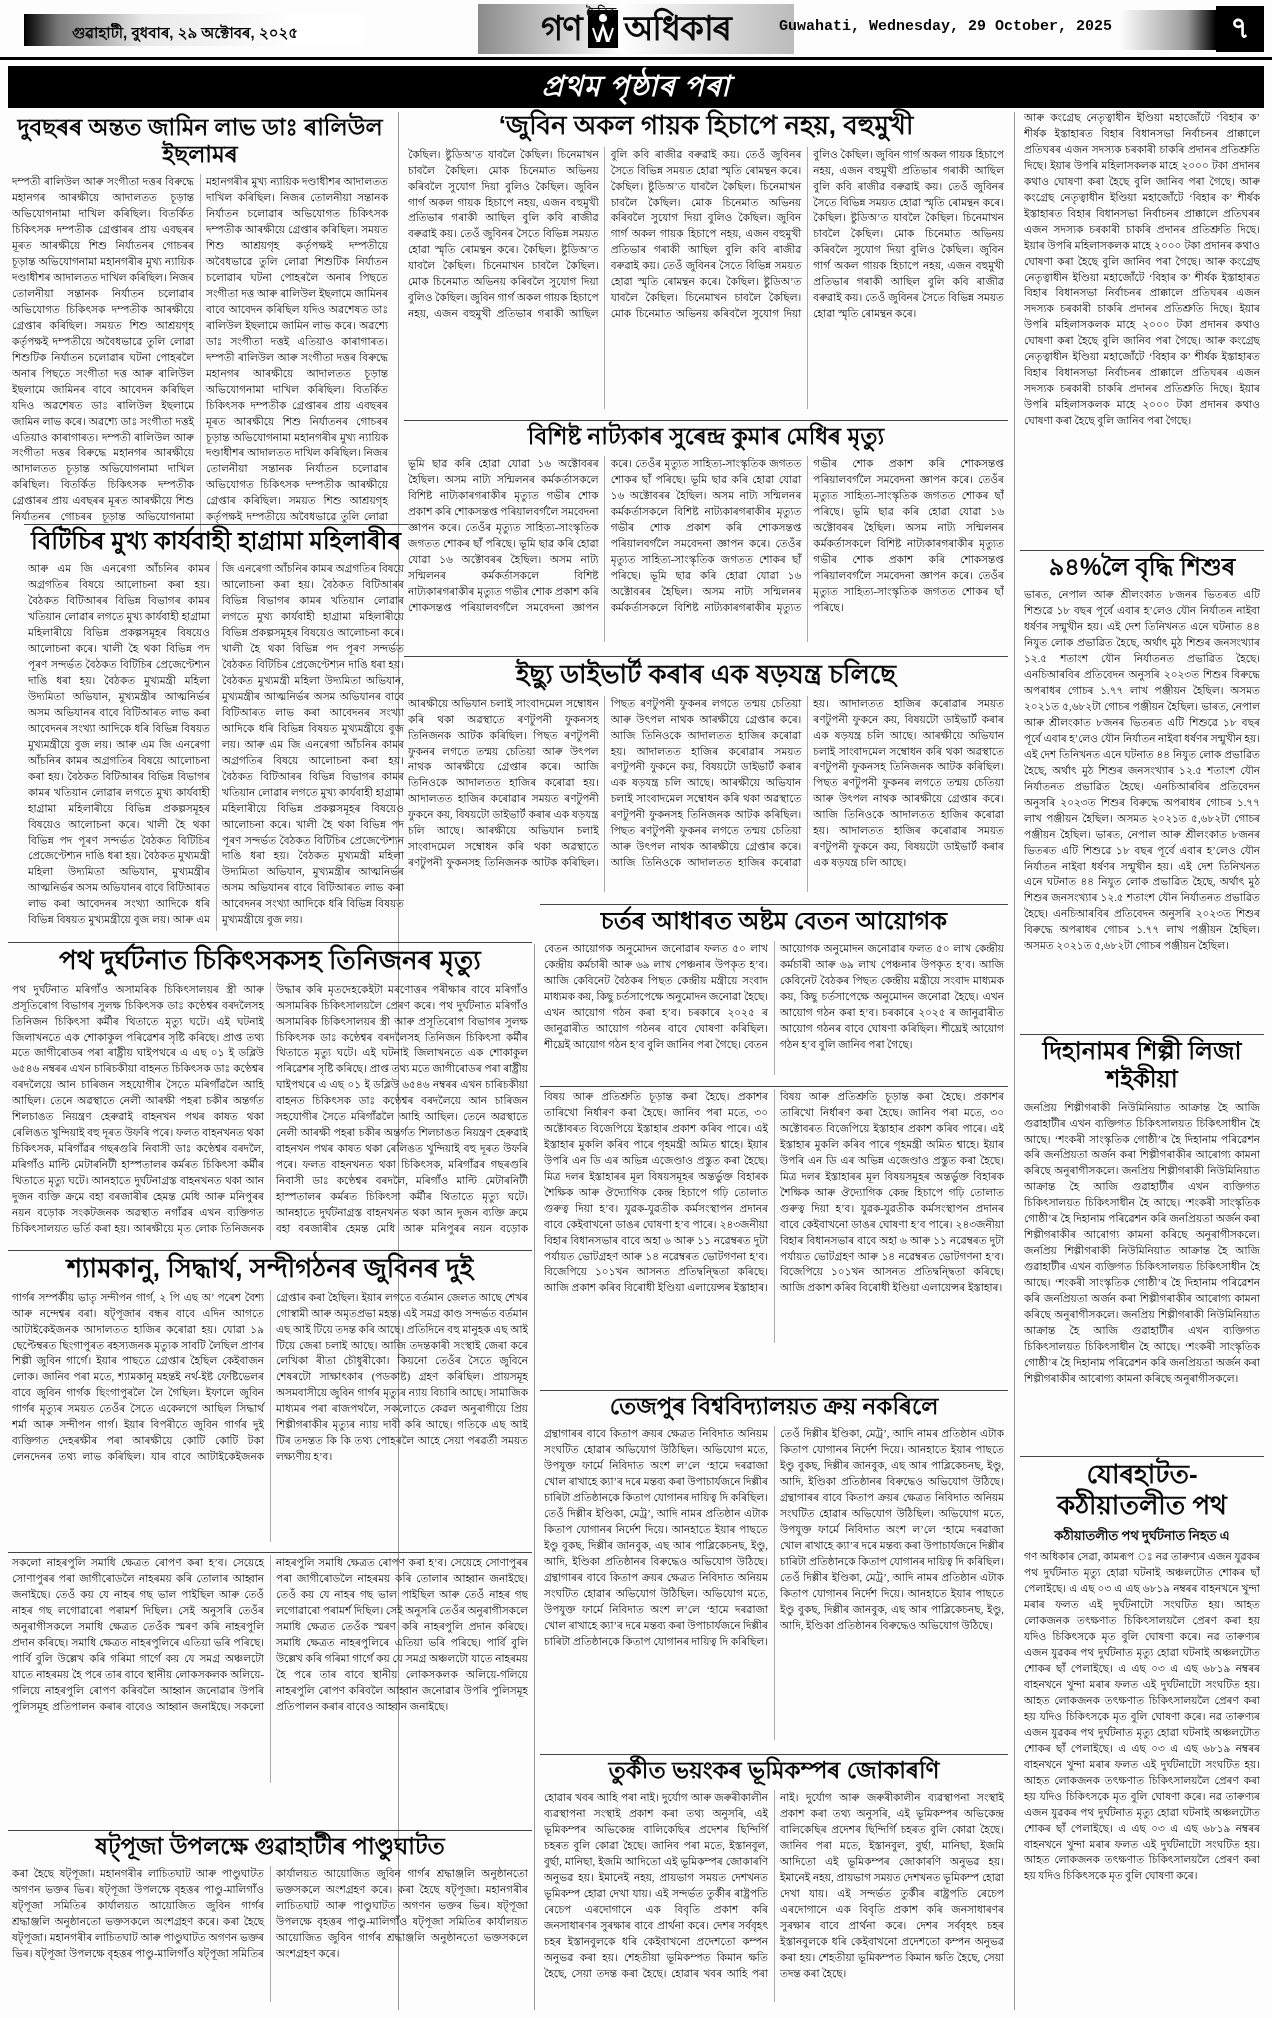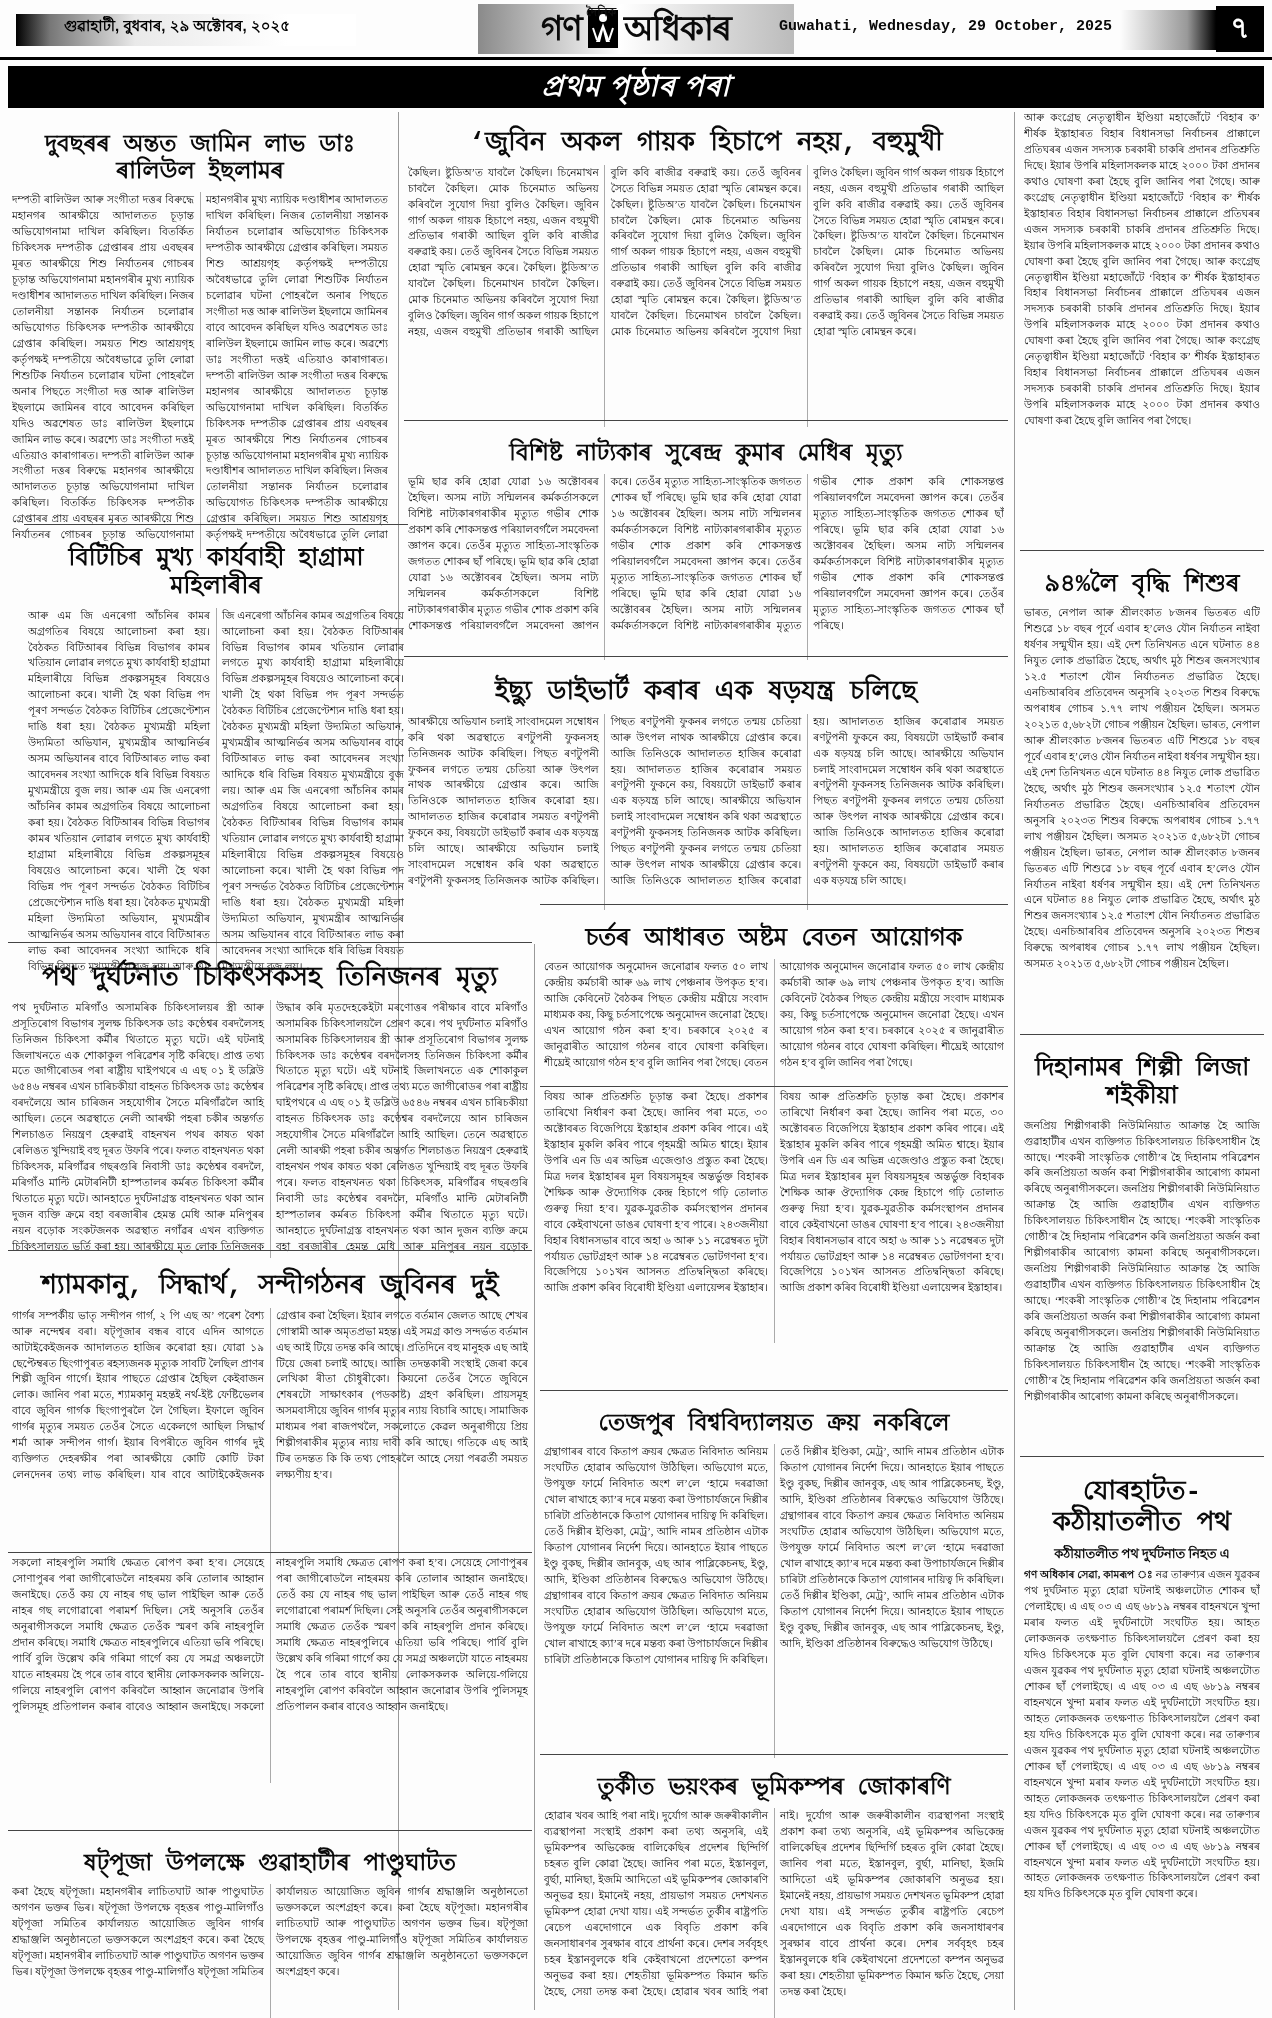--- a/index.html
+++ b/index.html
@@ -1,22 +1,22 @@
 <!DOCTYPE html>
 <html><head>
 <meta charset="utf-8">
 <style>
   html,body{margin:0;padding:0;background:#e8e8e8;}
   #page{position:relative;width:1272px;height:2018px;background:#fdfdfd;color:#0a0a0a;
         font-family:"Liberation Serif","DejaVu Serif",serif;overflow:hidden;margin:0 auto;}
   
   #header{position:absolute;left:0;top:0;width:1272px;height:58px;}
-  #date-bar{position:absolute;left:16px;top:14px;width:340px;height:32px;
+  #date-bar{position:absolute;left:24px;top:14px;width:340px;height:32px;
             background:linear-gradient(90deg,#000 0%,#777 10%,#e9e9e9 35%,#fff 80%);
-            display:flex;align-items:flex-start;}
+            display:flex;align-items:flex-end;}
   #date-bar span{margin-left:48px;font-weight:700;font-size:15px;color:#000;
                  font-family:"Liberation Sans",sans-serif;white-space:nowrap;}
   #masthead{position:absolute;left:478px;top:4px;width:316px;height:50px;
             background:linear-gradient(90deg,#8a8a8a 0%,#fff 45%,#bbb 100%);
             display:flex;align-items:center;justify-content:center;gap:6px;}
   #masthead .daily{position:absolute;top:-1px;left:108px;font-size:12px;font-weight:700;color:#111;}
   #masthead .big{font-size:34px;font-weight:900;line-height:1;letter-spacing:-1px;}
   #logo{width:30px;height:38px;background:#000;display:flex;align-items:center;justify-content:center;}
   #eng-date{position:absolute;right:160px;top:18px;font-family:Liberation Mono, monospace;
             font-weight:700;font-size:15px;white-space:nowrap;}
@@ -25,28 +25,28 @@
   #pagebox{position:absolute;right:8px;top:6px;width:48px;height:46px;background:#000;color:#fff;
            display:flex;align-items:center;justify-content:center;font-size:30px;font-weight:700;}
   #header-rule{position:absolute;left:0;top:57px;width:1272px;height:3px;background:#000;}
   
   #banner{position:absolute;left:8px;top:66px;width:1256px;height:42px;background:#000;color:#fff;
           display:flex;align-items:center;justify-content:center;font-size:29px;font-weight:700;
           font-style:italic;letter-spacing:1px;}
   
   .article{position:absolute;box-sizing:border-box;padding:2px 4px;}
   .rule-top{border-top:1px solid #444;}
-  .headline{font-weight:700;text-align:center;line-height:1.18;margin:18px 0 6px 0;
-            font-family:Liberation Mono, monospace;} .h23{font-size:23px;} .h24{font-size:24px;}
+  .headline{font-weight:700;text-align:center;line-height:1.18;margin:0 0 6px 0;
+            font-family:Liberation Sans, sans-serif;} .h23{font-size:23px;} .h24{font-size:24px;}
   .h25{font-size:23px;} .h26{font-size:26px;}
   .body-cols{font-size:10.5px;line-height:1.52;text-align:justify;overflow:hidden;
              column-gap:12px;column-rule:1px solid #aaa;word-break:break-word;}
   .cols1{column-count:1;} .cols2{column-count:2;} .cols3{column-count:3;}
   .subhead{font-weight:700;font-size:13px;text-align:center;margin:2px 0;}
-  .dateline{font-weight:700;}
+  .dateline{font-weight:400;}
   
   .vrule{position:absolute;width:1px;background:#999;}
 </style>
 </head>
 <body>
 
 <div id="page">
 
   <div id="header">
     <div id="date-bar">

